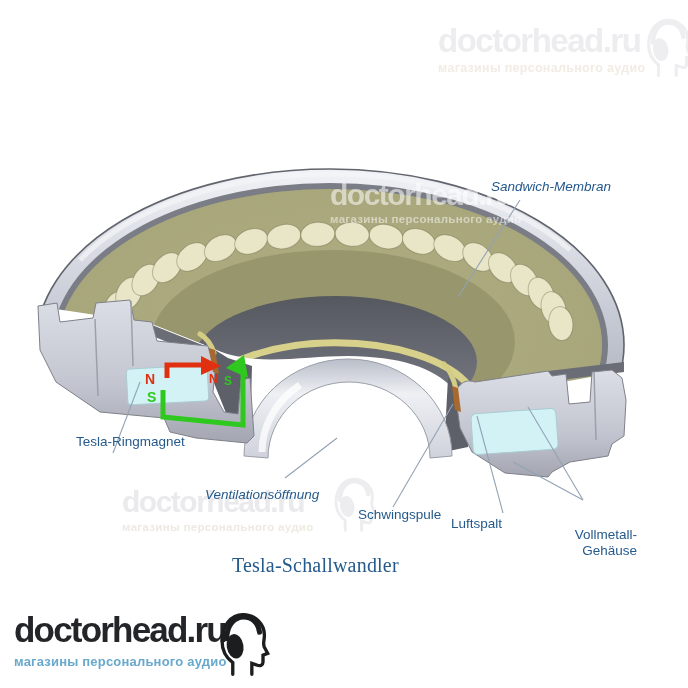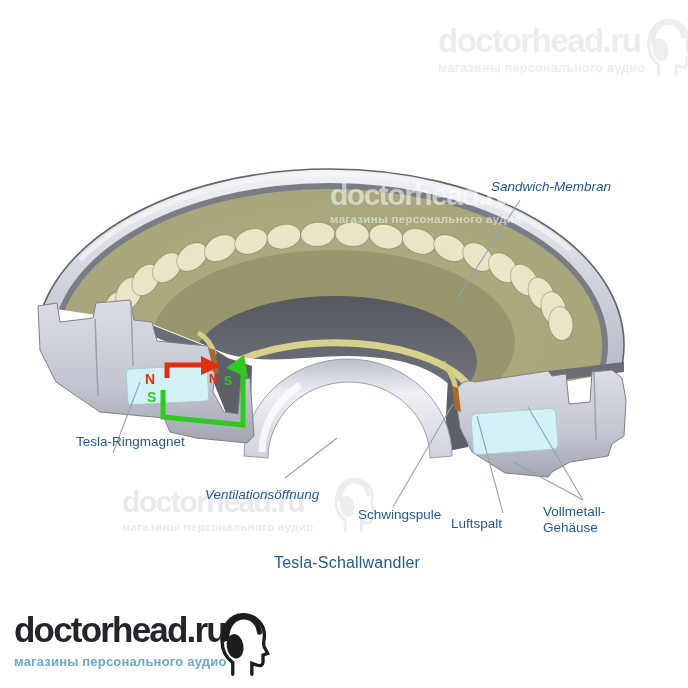--- a/index.html
+++ b/index.html
@@ -7,22 +7,22 @@
          font-family:"Liberation Sans",sans-serif;}
   .scene{position:absolute;left:0;top:0;}
 
   
   .lbl{position:absolute;font-size:13.5px;color:var(--label-text,#255a8c);white-space:nowrap;}
   #lbl-membrane{left:491px;top:179px;font-style:italic;}
   #lbl-ringmagnet{left:76px;top:434px;}
   #lbl-vent{left:205px;top:487px;font-style:italic;}
   #lbl-coil{left:358px;top:507px;}
   #lbl-airgap{left:451px;top:516px;}
-  #lbl-housing{left:543px;top:504px;width:94px;text-align:left;line-height:15.5px;}
-  #diagram-title{left:232px;top:554px;width:230px;text-align:center;font-size:16px;letter-spacing:.2px;}
+  #lbl-housing{left:543px;top:527px;width:94px;text-align:right;line-height:15.5px;}
+  #diagram-title{left:232px;top:554px;width:230px;text-align:left;font-size:20px;letter-spacing:.2px;font-family:Liberation Serif, serif;}
 
   
   .wm{position:absolute;pointer-events:none;}
   .wm .wm-brand{font-weight:700;letter-spacing:-1.5px;line-height:1;}
   .wm .wm-tagline{font-weight:700;letter-spacing:.3px;line-height:1;}
   .wm-icon{display:block;}
   #wm-top{left:438px;top:24px;}
   #wm-top .wm-brand{font-size:33px;color:#ededf0;}
   #wm-top .wm-tagline{font-size:12.5px;color:#f1ece4;margin-top:5px;}
   #wm-top .wm-icon{position:absolute;left:204px;top:-8px;color:#eeeef1;}

